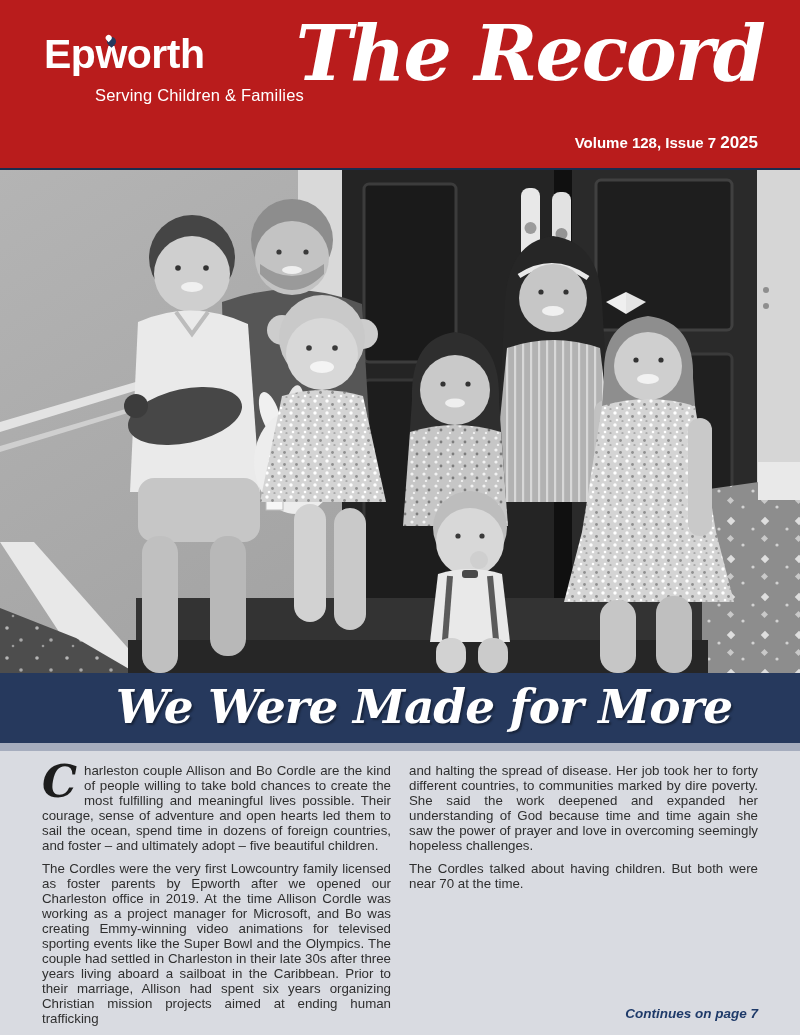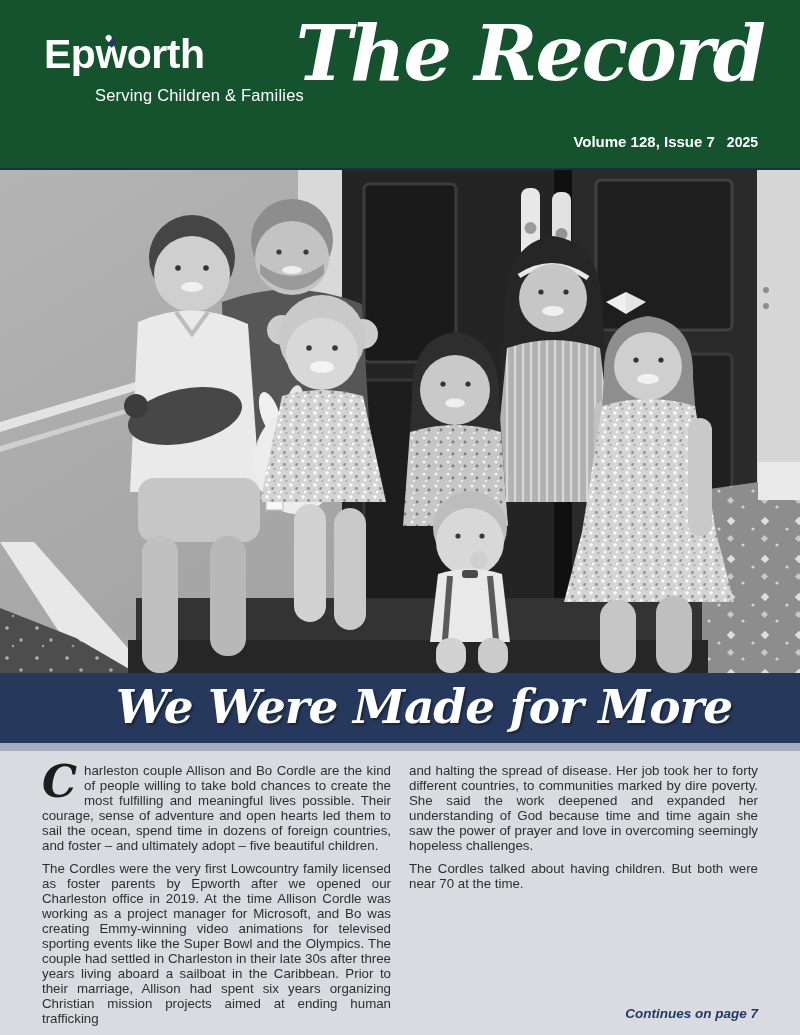--- a/index.html
+++ b/index.html
@@ -6,21 +6,21 @@
   html,body { background:#555; }
   .page {
     position:relative; width:800px; height:1035px; margin:0 auto;
     background:#d9dbe1; overflow:hidden;
     font-family:"Liberation Sans", sans-serif;
   }
 
   
   .masthead {
     position:absolute; top:0; left:0; width:800px; height:170px;
-    background:#14532d; border-bottom:2px solid #1b2c4e;
+    background:#b91c1c; border-bottom:2px solid #1b2c4e;
   }
   .logo { position:absolute; left:44px; top:34px; color:#fff; }
   .logo-text {
     font-size:41px; font-weight:bold; letter-spacing:-0.5px; line-height:1;
     font-family:"Liberation Sans", sans-serif;
   }
   .logo-w { position:relative; display:inline-block; }
   .logo-w .drop {
     position:absolute; left:50%; top:3px; width:9px; height:9px;
     margin-left:-4.5px; background:#26395d;
@@ -41,21 +41,21 @@
     font-size:76px; letter-spacing:-2px; line-height:1.2; white-space:nowrap;
   }
   .paper-subtitle {
     position:absolute; top:107px; right:42px; color:#fff;
     font-style:italic; font-weight:bold; font-size:19.5px; white-space:nowrap;
   }
   .volume-line {
     position:absolute; top:133px; right:42px; color:#fff;
     font-weight:bold; font-size:15px; white-space:nowrap;
   }
-  .volume-line .year { font-size:14px; margin-left:12px; }
+  .volume-line .year { font-size:17px; margin-left:4px; }
 
   
   .photo-wrap {
     position:absolute; top:170px; left:0; width:800px; height:503px;
     background:#8f8f8f; overflow:hidden;
   }
   .photo-wrap svg { display:block; }
 
   
   .headline-banner {

